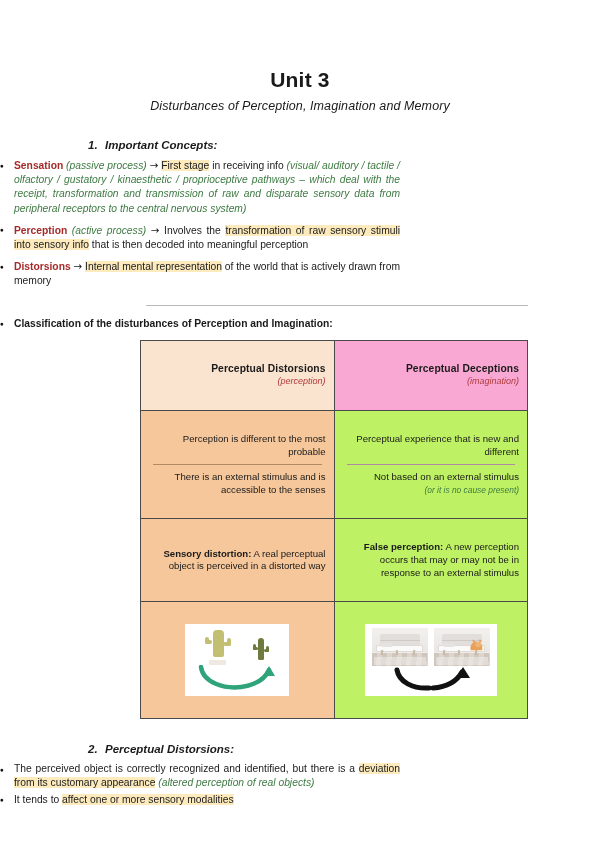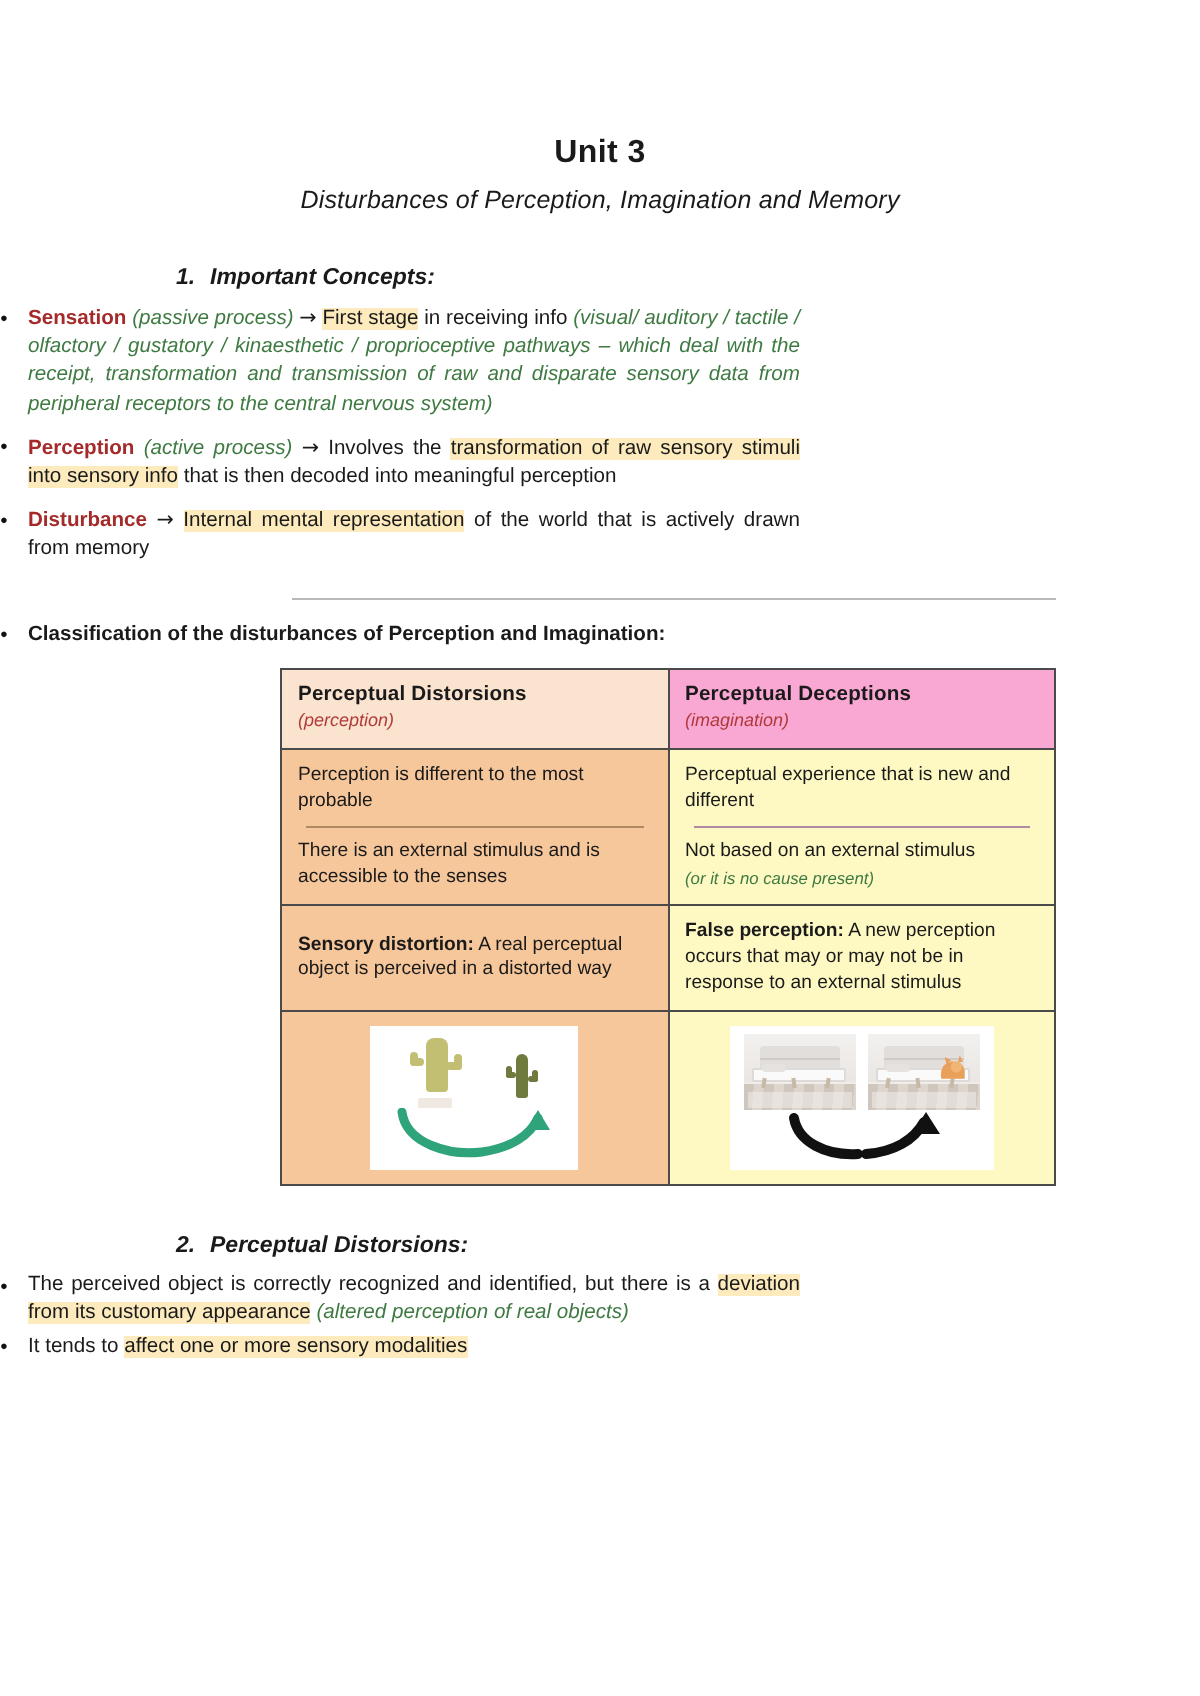--- a/index.html
+++ b/index.html
@@ -9,21 +9,21 @@
     background:#ffffff;
     font-family:"Liberation Sans", sans-serif;
     color:#1a1a1a;
     overflow:hidden;
   }
   .page { position:relative; width:600px; height:848px; padding:0; }
 
   
   .title {
     text-align:center;
-    font-size:16px;
+    font-size:21px;
     font-weight:bold;
     letter-spacing:0.2px;
     margin:68px 0 0 0;
   }
   .subtitle {
     text-align:center;
     font-size:12.5px;
     font-style:italic;
     margin:7px 0 0 0;
     letter-spacing:0.1px;
@@ -82,30 +82,30 @@
   
   .tblwrap { margin:9px 0 0 140px; }
   table.cls {
     border-collapse:collapse;
     width:388px;
     table-layout:fixed;
     border:1.4px solid #4a4a4a;
   }
   table.cls td {
     border:1.2px solid #4a4a4a;
-    padding:7px 8px;
-    text-align:left;
+    padding:22px 8px;
+    text-align:right;
     vertical-align:middle;
     font-size:9.6px;
     line-height:12.6px;
   }
   td.hL { background:#FAE3CF; padding:7px 6px 6px; }
   td.hR { background:#f9a8d4; padding:7px 6px 6px; }
   td.bL { background:#F6C79B; }
-  td.bR { background:#fef9c3; }
+  td.bR { background:#bef264; }
   .hdr-title { font-weight:bold; font-size:10.3px; letter-spacing:0.1px; }
   .hdr-sub { color:#B03A3A; font-style:italic; font-size:9px; margin-top:0; }
   .inner-rule { height:1px; background:#b08a62; margin:6px 4px 6px; }
   .inner-rule-r { height:1px; background:#b089a2; margin:6px 4px 6px; }
   .defterm { font-weight:bold; }
   .small-it { font-style:italic; font-size:8.4px; color:#3E7A42; display:block; margin-top:0px;}
 
   
   td.figL, td.figR { padding:9px 0 10px; }
   .figbox {
@@ -163,21 +163,21 @@
   </div>
 
   <ul class="blist concepts-list l1">
     <li>
       <span class="term">Sensation</span><span> </span><span class="gi">(passive process)</span><span> </span><span class="arrow">→</span><span> </span><span class="hl">First stage</span><span> in receiving info </span><span class="gi">(visual/ auditory / tactile / olfactory / gustatory / kinaesthetic / proprioceptive pathways – which deal with the receipt, transformation and transmission of raw and disparate sensory data from peripheral receptors to the central nervous system)</span>
     </li>
     <li>
       <span class="term">Perception</span><span> </span><span class="gi">(active process)</span><span> </span><span class="arrow">→</span><span> Involves the </span><span class="hl">transformation of raw sensory stimuli into sensory info</span><span> that is then decoded into meaningful perception</span>
     </li>
     <li>
-      <span class="term">Disturbance</span><span> </span><span class="arrow">→</span><span> </span><span class="hl">Internal mental representation</span><span> of the world that is actively drawn from memory</span>
+      <span class="term">Distorsions</span><span> </span><span class="arrow">→</span><span> </span><span class="hl">Internal mental representation</span><span> of the world that is actively drawn from memory</span>
     </li>
   </ul>
 
   <div class="divider"></div>
 
   <ul class="blist l2" style="margin-top:11px;">
     <li style="font-weight:bold; font-size:10.3px;">Classification of the disturbances of Perception and Imagination:</li>
   </ul>
 
   <div class="tblwrap">

